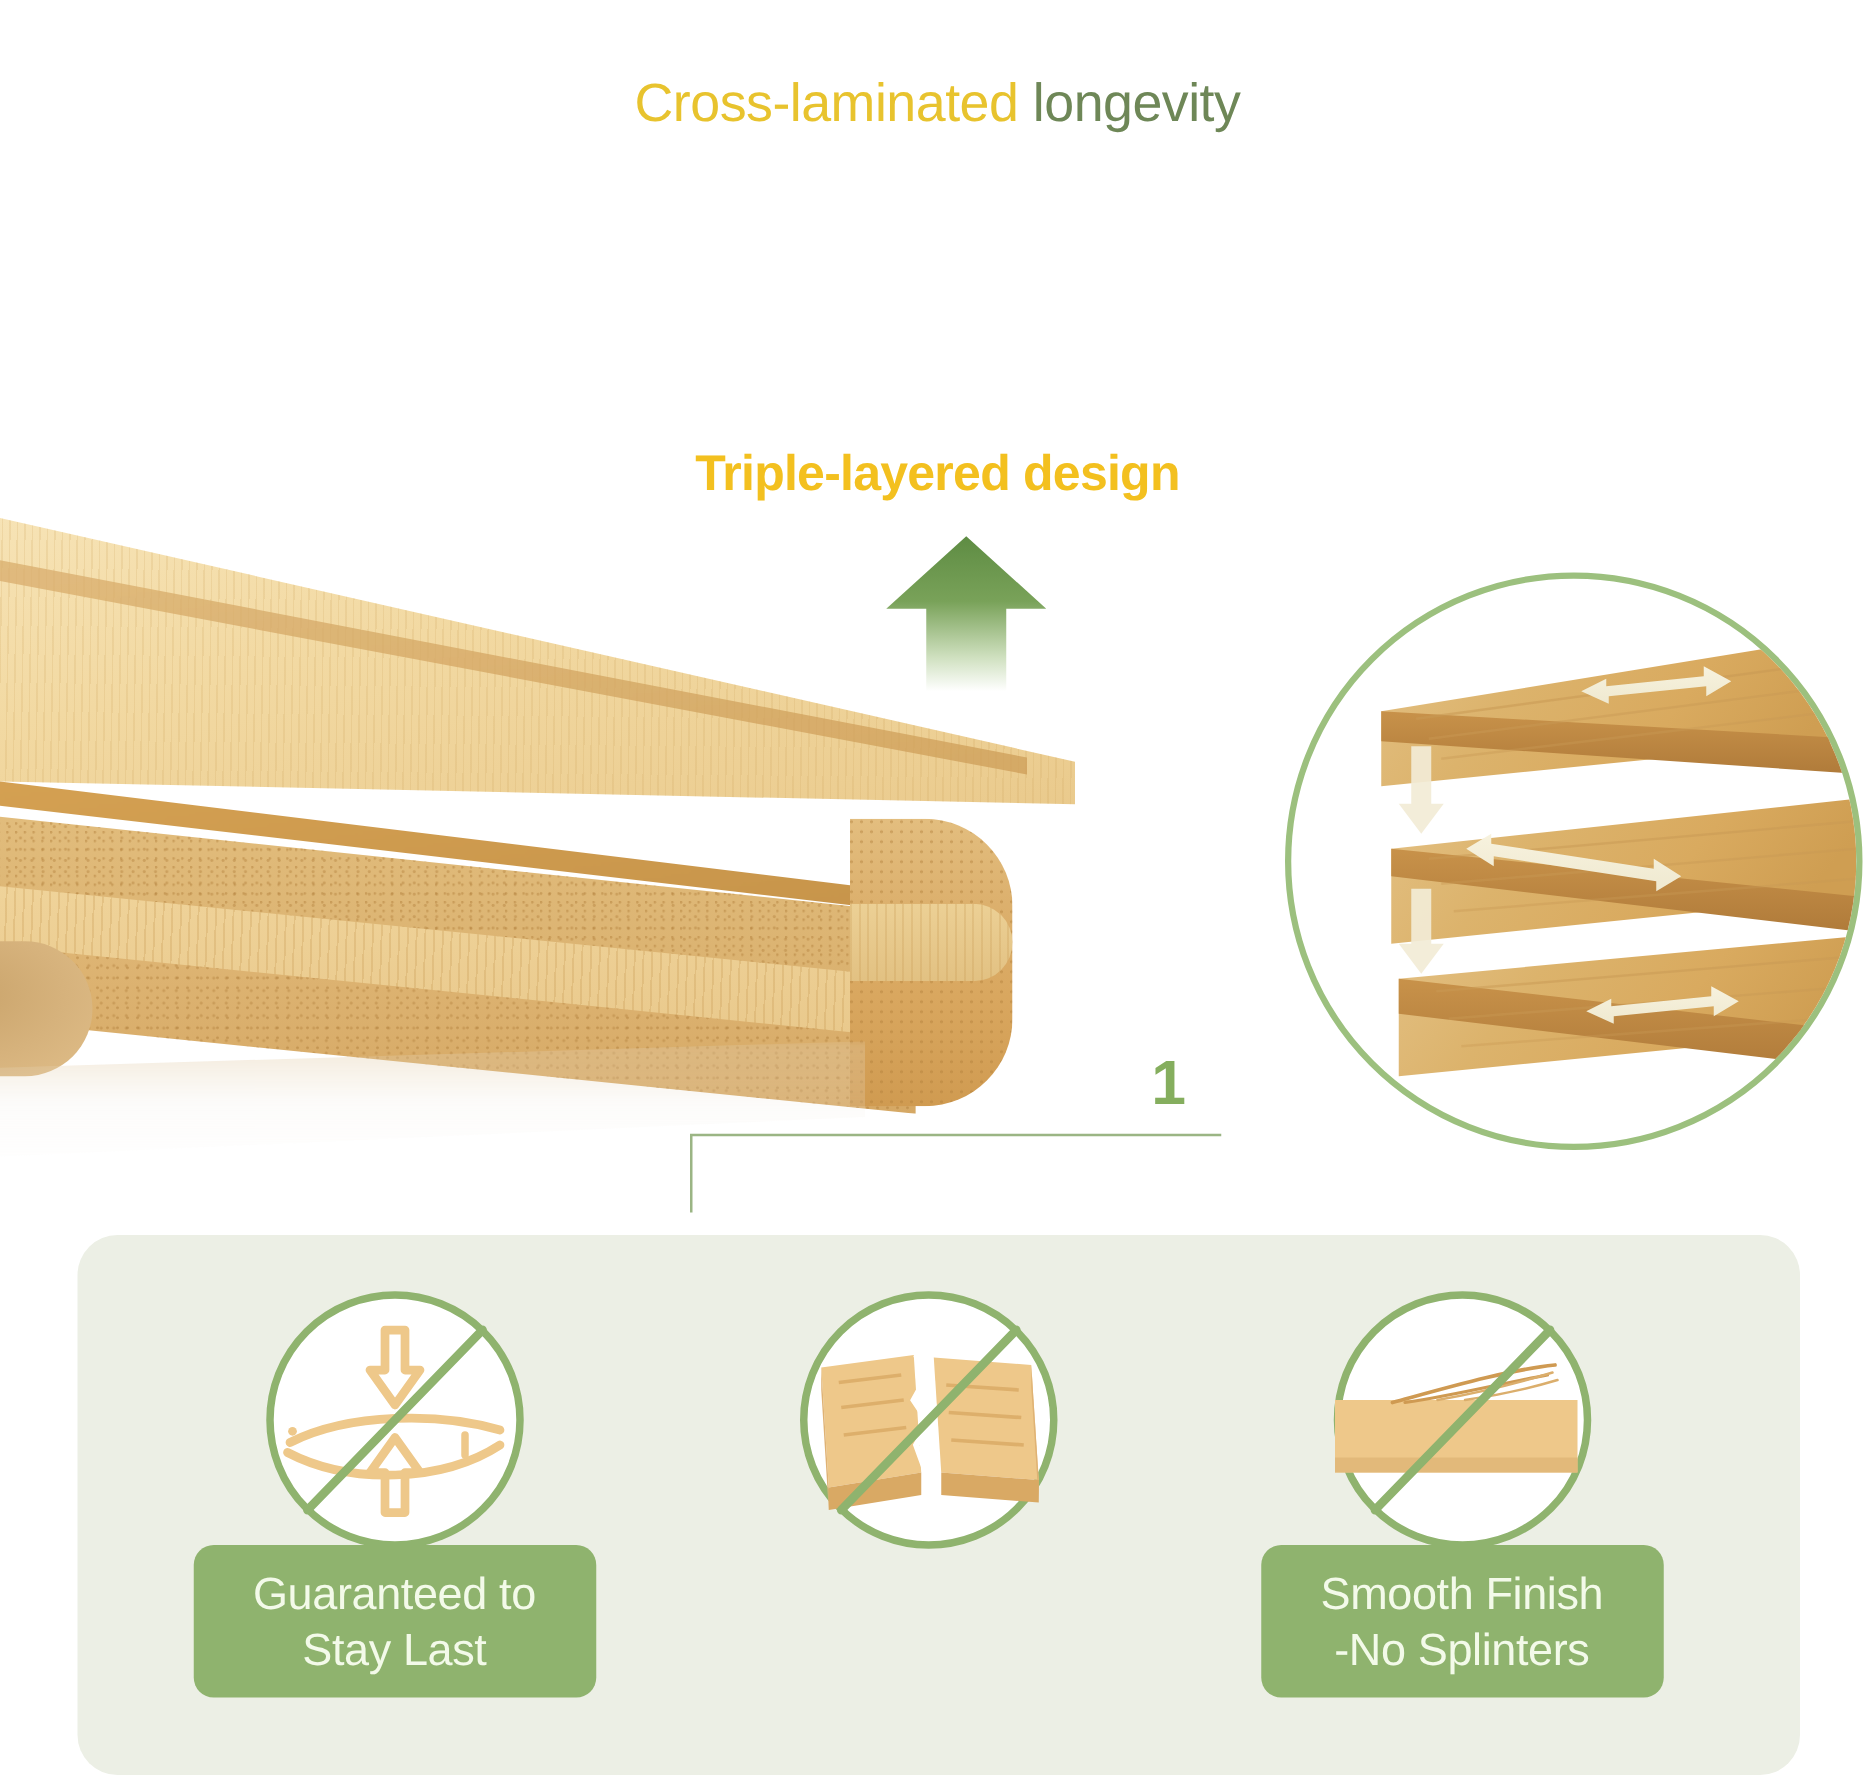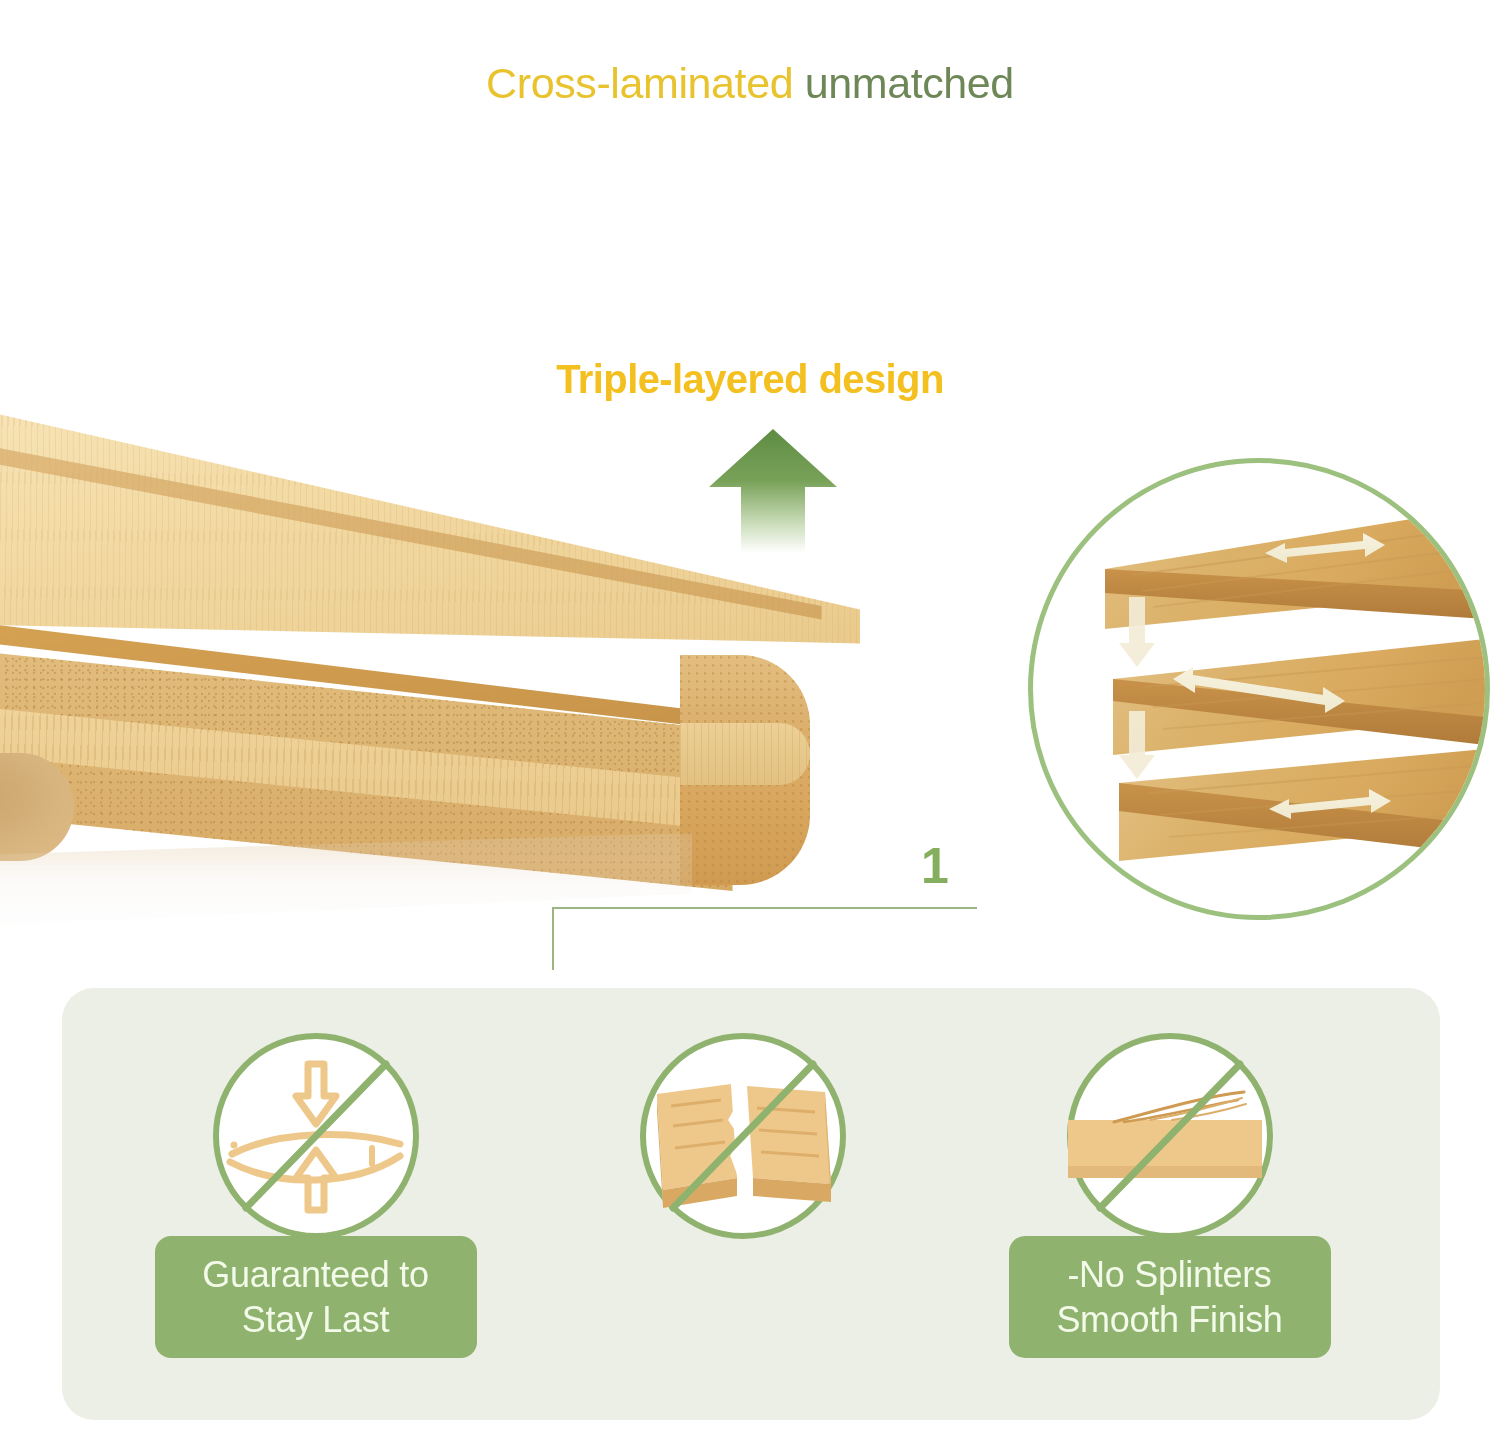--- a/index.html
+++ b/index.html
@@ -275,21 +275,21 @@
     z-index: 3;
   }
   .feature-label span { display: block; }
 </style>
 </head>
 <body>
 
 <div class="header">
   <div class="subhead">
     <div>
-      <span class="gold">Cross-laminated</span><span> unmatched</span>
+      <span class="gold">Cross-laminated</span><span> longevity</span>
     </div>
   </div>
 </div>
 
 <div class="triple-title">Triple-layered design</div>
 
 <div class="stage">
 
   <div class="board-wrap">
     <div class="board-surface"></div>
@@ -475,20 +475,20 @@
           <path d="M 60,96 C 104,84 152,70 190,66" fill="none" stroke="#cf9a52" stroke-width="3" stroke-linecap="round"></path>
           <path d="M 70,96 C 112,90 150,80 184,74" fill="none" stroke="#cf9a52" stroke-width="2.5" stroke-linecap="round"></path>
           <path d="M 96,94 C 130,88 162,80 188,72" fill="none" stroke="#dbae6c" stroke-width="2" stroke-linecap="round"></path>
           <path d="M 118,94 C 146,90 172,84 192,78" fill="none" stroke="#dbae6c" stroke-width="2" stroke-linecap="round"></path>
 
           <line x1="46" y1="182" x2="186" y2="38" stroke="#8fb36e" stroke-width="7" stroke-linecap="round"></line>
         </svg>
       </div>
       <div class="feature-label">
         <div>
+          <span>Smooth Finish</span>
           <span>-No Splinters</span>
-          <span>Smooth Finish</span>
         </div>
       </div>
     </div>
 
   </div>
 </div>
 
 </body></html>

